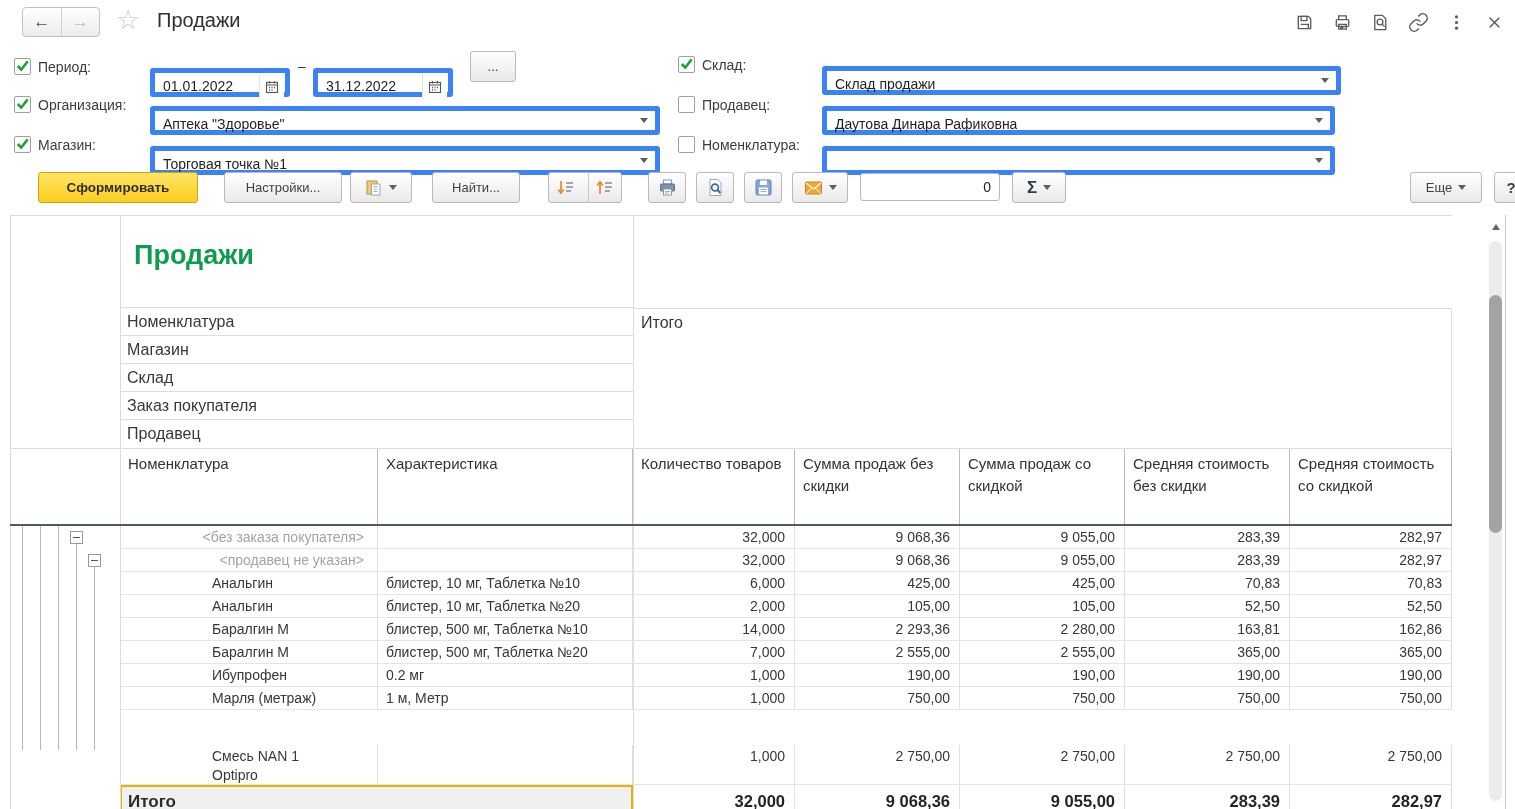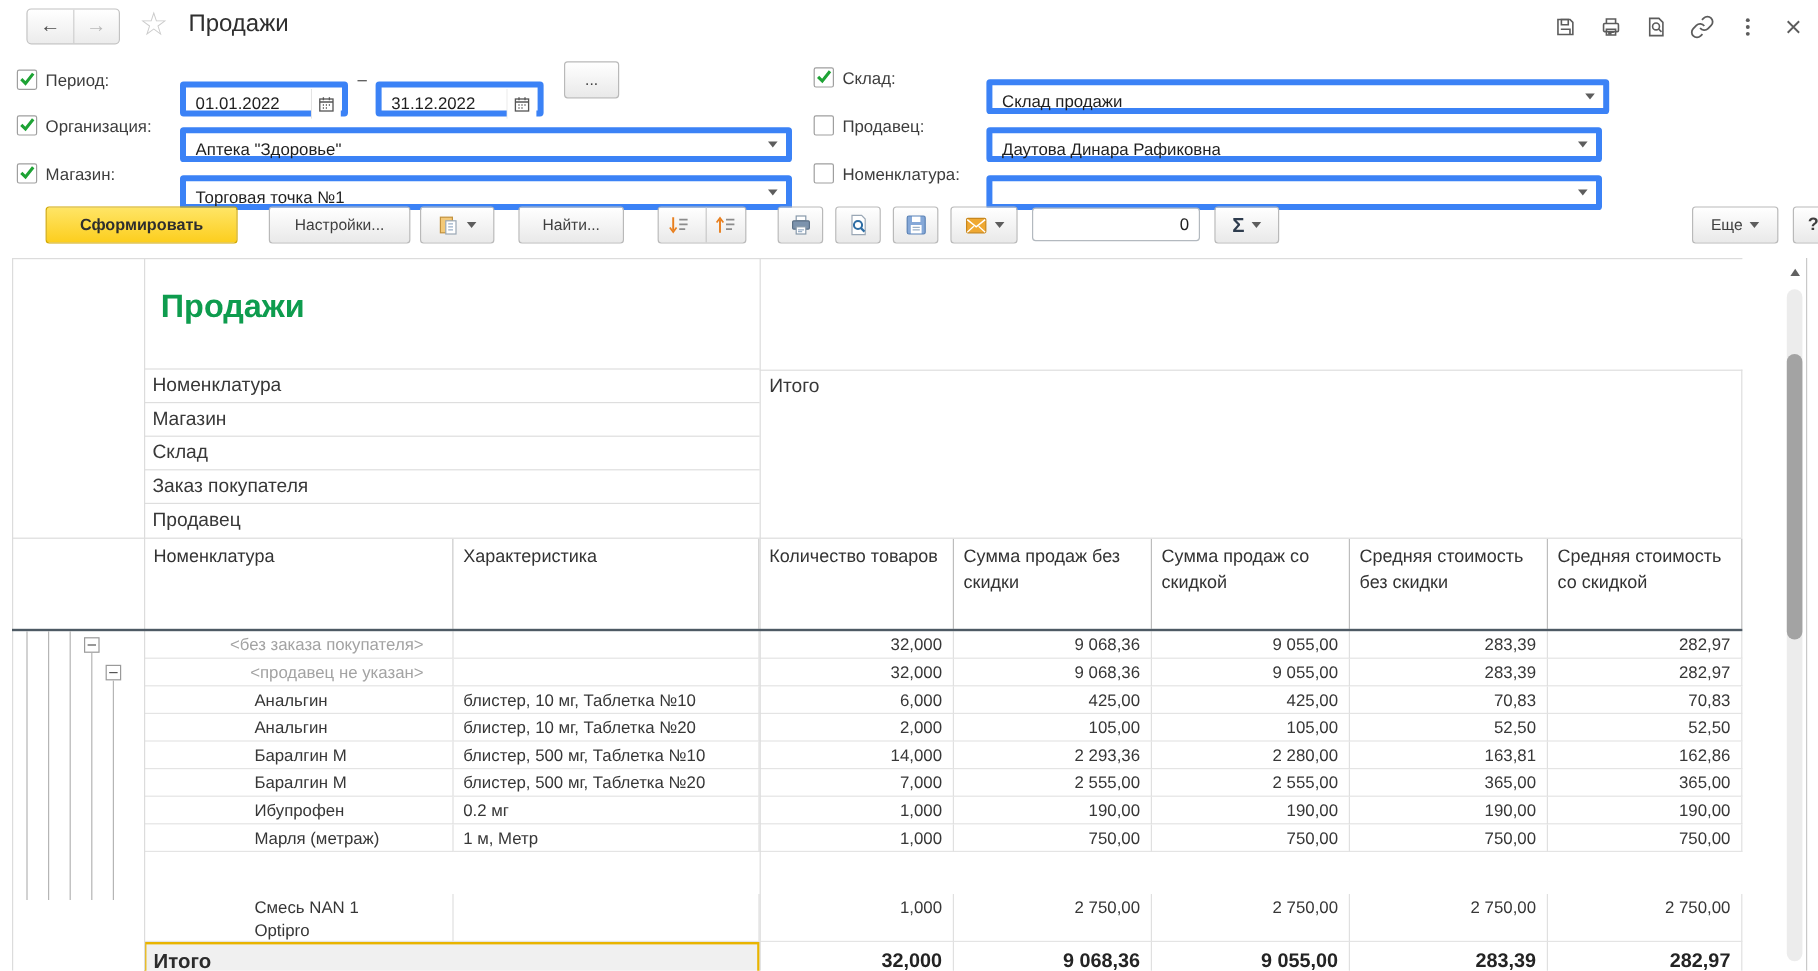--- a/index.html
+++ b/index.html
@@ -62,21 +62,21 @@
   .col-headers { position:absolute; left:0; top:234px; width:1332px; height:75px; }
   .hcell { border-right:1px solid #bdbdbd; padding:4px 8px; font-size:15px; line-height:22px; color:#333; background:#fff; }
   .body { position:absolute; left:0; top:311px; width:1332px; }
   .row { }
   .cell { border-right:1px solid #e0e0e0; border-bottom:1px solid #e4e4e4; font-size:14px; line-height:22px; color:#373737;
           white-space:nowrap; overflow:hidden; }
   .row-norm .cell { height:23px; }
   .row-tall .cell { height:40px;margin-top:35px; }
   .c-name.item { padding-left:92px; }
   .c-name.wrap { white-space:normal; line-height:19px; padding-top:2px; padding-right:50px; }
-  .c-name.group { text-align:right; padding-right:24px; color:#a3a3a3; }
+  .c-name.group { text-align:right; padding-right:13px; color:#a3a3a3; }
   .c-char { padding-left:8px; }
   .c-num { text-align:right; padding-right:9px; }
   .total-row { height:35px; }
   .total-label { grid-column:1 / span 2; background:#f0f0f0; border:2px solid #e9b400; font-size:17px; font-weight:700;
                  color:#2b2b2b; line-height:30px; padding-left:6px; }
   .total-num { border-right:1px solid #e0e0e0; border-bottom:1px solid #e4e4e4; text-align:right; padding-right:9px;
                font-size:16.5px; font-weight:700; color:#242424; line-height:32px; }
   .tree-line { position:absolute; width:1px; background:#b5b5b5; }
   .tree-box { position:absolute; width:13px; height:13px; border:1px solid #9a9a9a; background:#fff; }
   .tree-box::after { content:""; position:absolute; left:2px; right:2px; top:5px; height:1px; background:#555; }

